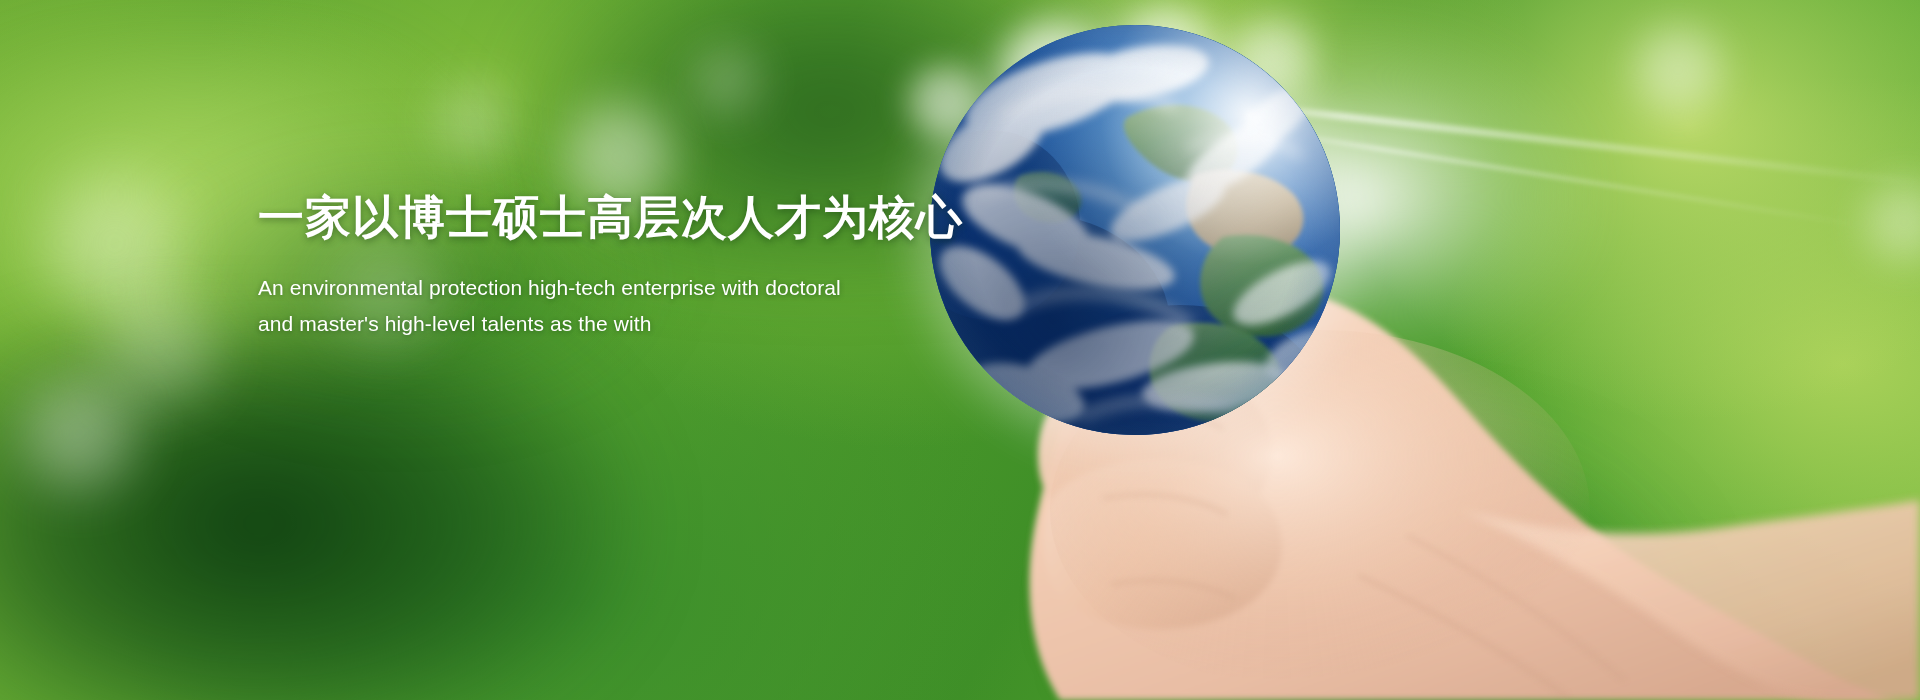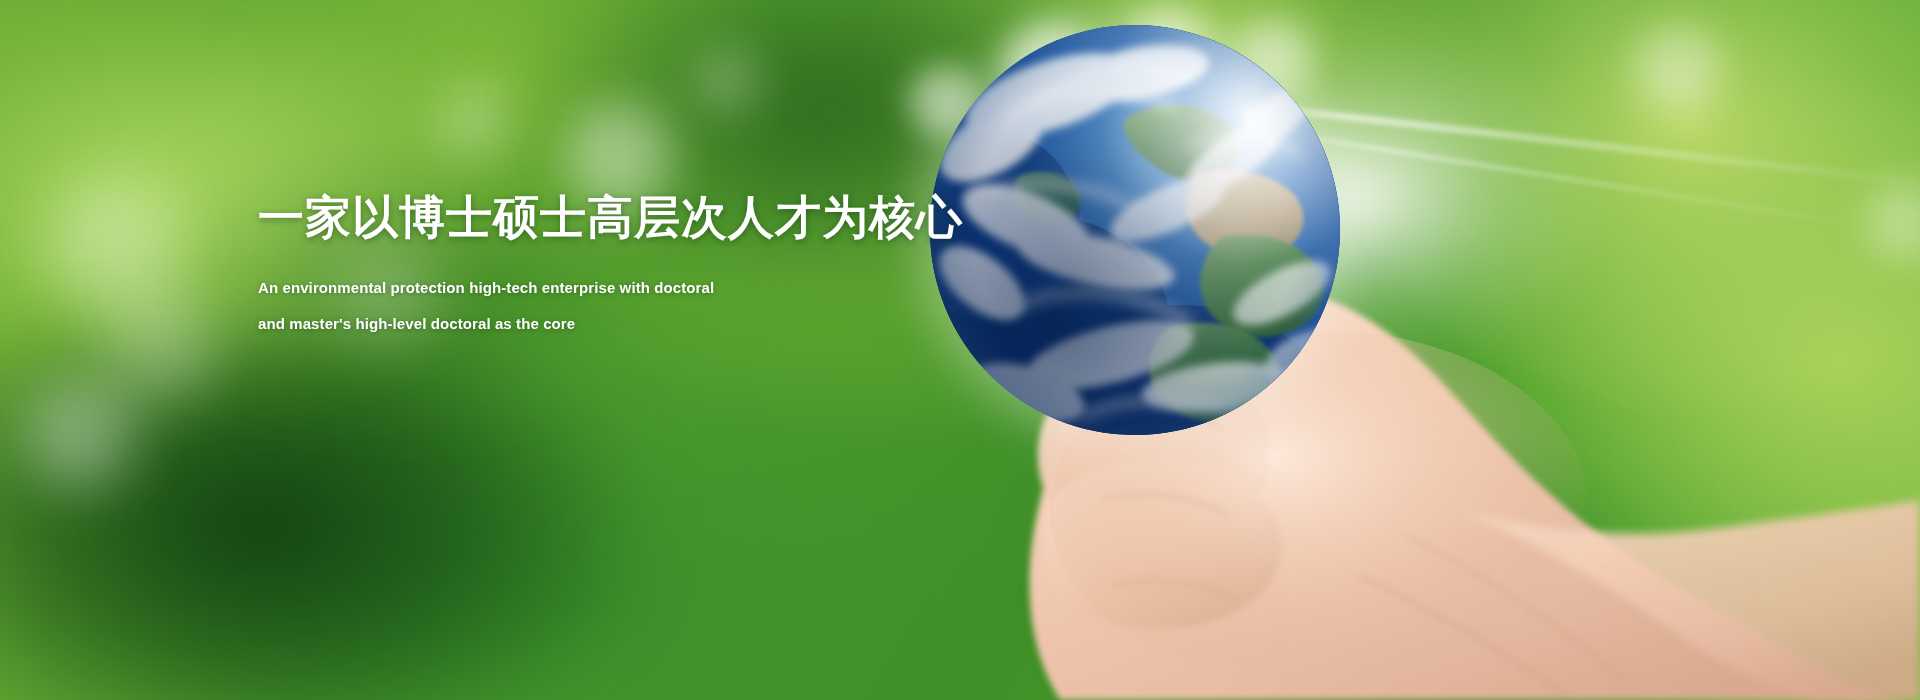--- a/index.html
+++ b/index.html
@@ -163,22 +163,22 @@
     font-size: 46px;
     font-weight: bold;
     line-height: 62px;
     letter-spacing: 1px;
     text-shadow: 0 2px 7px rgba(12,48,14,0.46);
     white-space: nowrap;
   }
   .subline {
     margin: 0;
     color: #ffffff;
-    font-size: 15px;
-    font-weight: bold;
+    font-size: 21px;
+    font-weight: normal;
     line-height: 36px;
     letter-spacing: 0.1px;
     text-shadow: 0 1px 5px rgba(12,48,14,0.42);
     white-space: nowrap;
   }
   .sub-block { margin-top: 22px; }
 </style>
 </head>
 <body>
 
@@ -397,17 +397,17 @@
       </svg>
       <div class="globe-rim"></div>
       <div class="globe-shade"></div>
     </div>
   </div>
 
   <div class="copy">
     <h1 class="headline">一家以博士硕士高层次人才为核心</h1>
     <div class="sub-block">
       <p class="subline">An environmental protection high-tech enterprise with doctoral</p>
-      <p class="subline">and master's high-level doctoral as the core</p>
+      <p class="subline">and master's high-level talents as the with</p>
     </div>
   </div>
 
 </div>
 
 </body></html>

